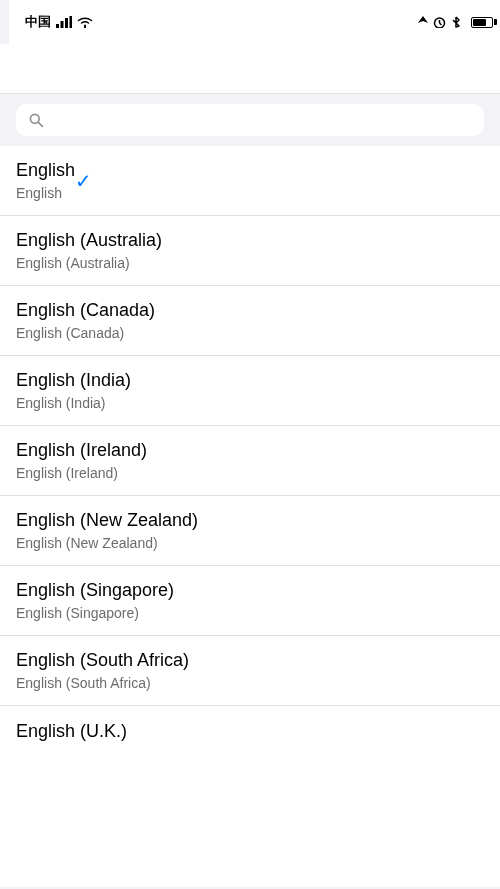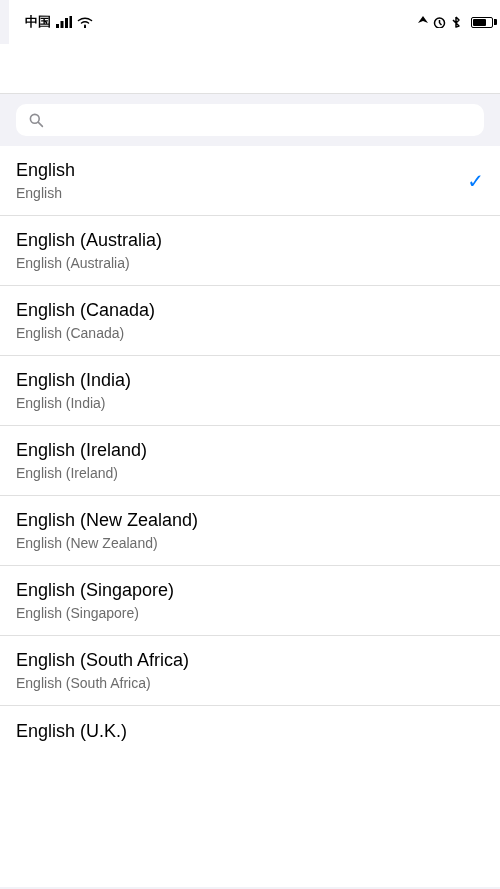--- a/index.html
+++ b/index.html
@@ -129,21 +129,20 @@
     
     .list-container {
       background: #fff;
       overflow-y: auto;
       height: calc(889px - 44px - 50px - 54px);
     }
 
     .list-item {
       display: flex;
       align-items: center;
-      justify-content: space-between;
       padding: 12px 16px;
       border-bottom: 1px solid #e0e0e0;
       background: #fff;
       min-height: 70px;
       cursor: pointer;
     }
     .list-item.highlighted {
       border: 2px solid #000;
     }
     .list-item-text {

